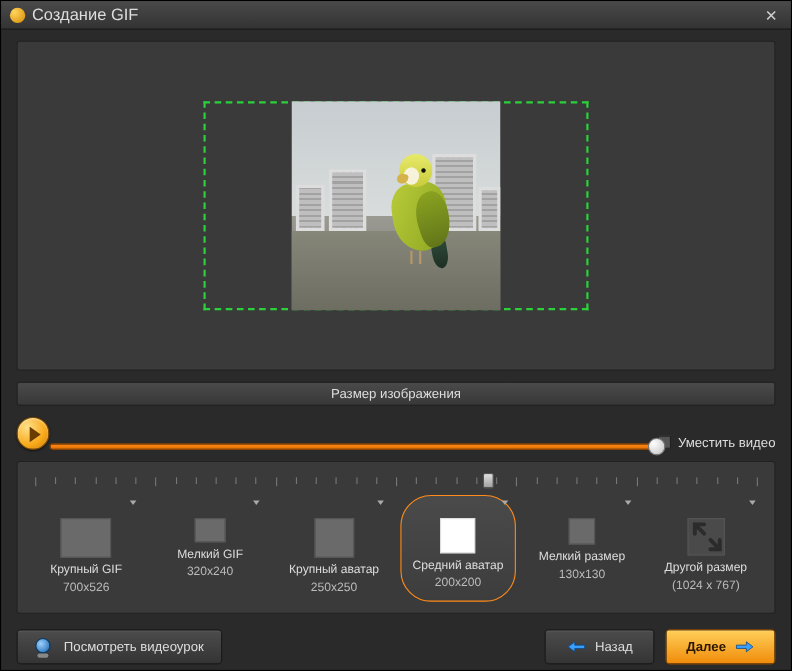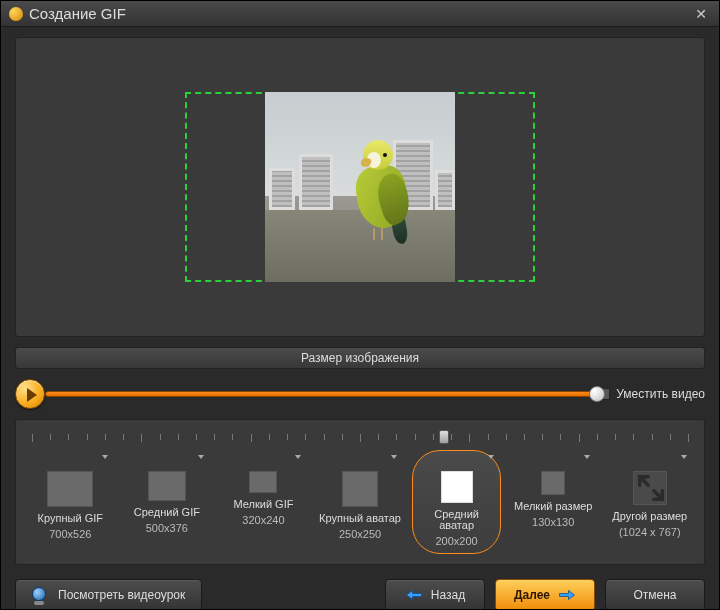--- a/index.html
+++ b/index.html
@@ -50,21 +50,21 @@
   .bird .legs::before, .bird .legs::after { content:""; position:absolute; bottom:0; width:2px; height:12px; background:#b5986a; }
   .bird .legs::before{left:4px;} .bird .legs::after{left:12px;}
 
   .section-header {
     margin-top: 10px; height: 22px;
     background: linear-gradient(#4a4a4a,#383838);
     border: 1px solid #222; border-radius: 3px;
     display:flex; align-items:center; justify-content:center;
     font-size: 12px; color: #ddd;
   }
-  .player-row { display:flex; align-items:center; gap:0; margin-top:10px; }
+  .player-row { display:flex; align-items:flex-end; gap:0; margin-top:10px; }
   .play-btn {
     width: 30px; height: 30px; border-radius: 50%;
     background: radial-gradient(circle at 32% 30%, #ffe18a, #f8a818 60%, #c77706);
     border: 1px solid #7a4800; position:relative; cursor:pointer;
     box-shadow: inset 0 1px 2px rgba(255,255,255,.6), 0 1px 2px rgba(0,0,0,.6);
   }
   .play-btn::after { content:""; position:absolute; left:11px; top:8px; border-left:10px solid #6b3c00; border-top:7px solid transparent; border-bottom:7px solid transparent; }
   .track { flex:1; height:6px; background: linear-gradient(#ff8c1a,#e56f00); border-radius:3px; position:relative; border:1px solid #8a4400;}
   .thumb { position:absolute; right:-8px; top:-6px; width:16px; height:16px; border-radius:50%; background: radial-gradient(circle at 30% 30%, #fff,#bfbfbf); border:1px solid #777; cursor:pointer;}
   .fit { display:flex; align-items:center; gap:6px; font-size:12px; color:#ddd;}
@@ -208,26 +208,20 @@
     </div>
     <div class="cards" id="cards">
         <div class="card">
           <div class="dd"></div>
           <div class="swatch" style="width: 46px; height: 36px;"></div>
           <div class="lbl">Крупный GIF</div>
           <div class="dim">700x526</div>
         </div>
         <div class="card">
           <div class="dd"></div>
-          <div class="swatch" style="width: 38px; height: 30px;"></div>
-          <div class="lbl">Средний GIF</div>
-          <div class="dim">500x376</div>
-        </div>
-        <div class="card">
-          <div class="dd"></div>
           <div class="swatch" style="width: 28px; height: 22px;"></div>
           <div class="lbl">Мелкий GIF</div>
           <div class="dim">320x240</div>
         </div>
         <div class="card">
           <div class="dd"></div>
           <div class="swatch" style="width: 36px; height: 36px;"></div>
           <div class="lbl">Крупный аватар</div>
           <div class="dim">250x250</div>
         </div>
@@ -270,17 +264,14 @@
           <path d="M10 2 L2 8 L10 14 L10 10 L22 10 L22 6 L10 6 Z" fill="#3aa0ff" stroke="#0b4a88" stroke-width="1"></path>
         </svg>
       <span>Назад</span>
     </div>
     <div class="btn primary">
       <span>Далее</span>
       <svg class="arrow" viewBox="0 0 24 16">
           <path d="M14 2 L22 8 L14 14 L14 10 L2 10 L2 6 L14 6 Z" fill="#3aa0ff" stroke="#0b4a88" stroke-width="1"></path>
         </svg>
     </div>
-    <div class="btn">
-      <span>Отмена</span>
-    </div>
   </div>
 </div>
 
 </body></html>

